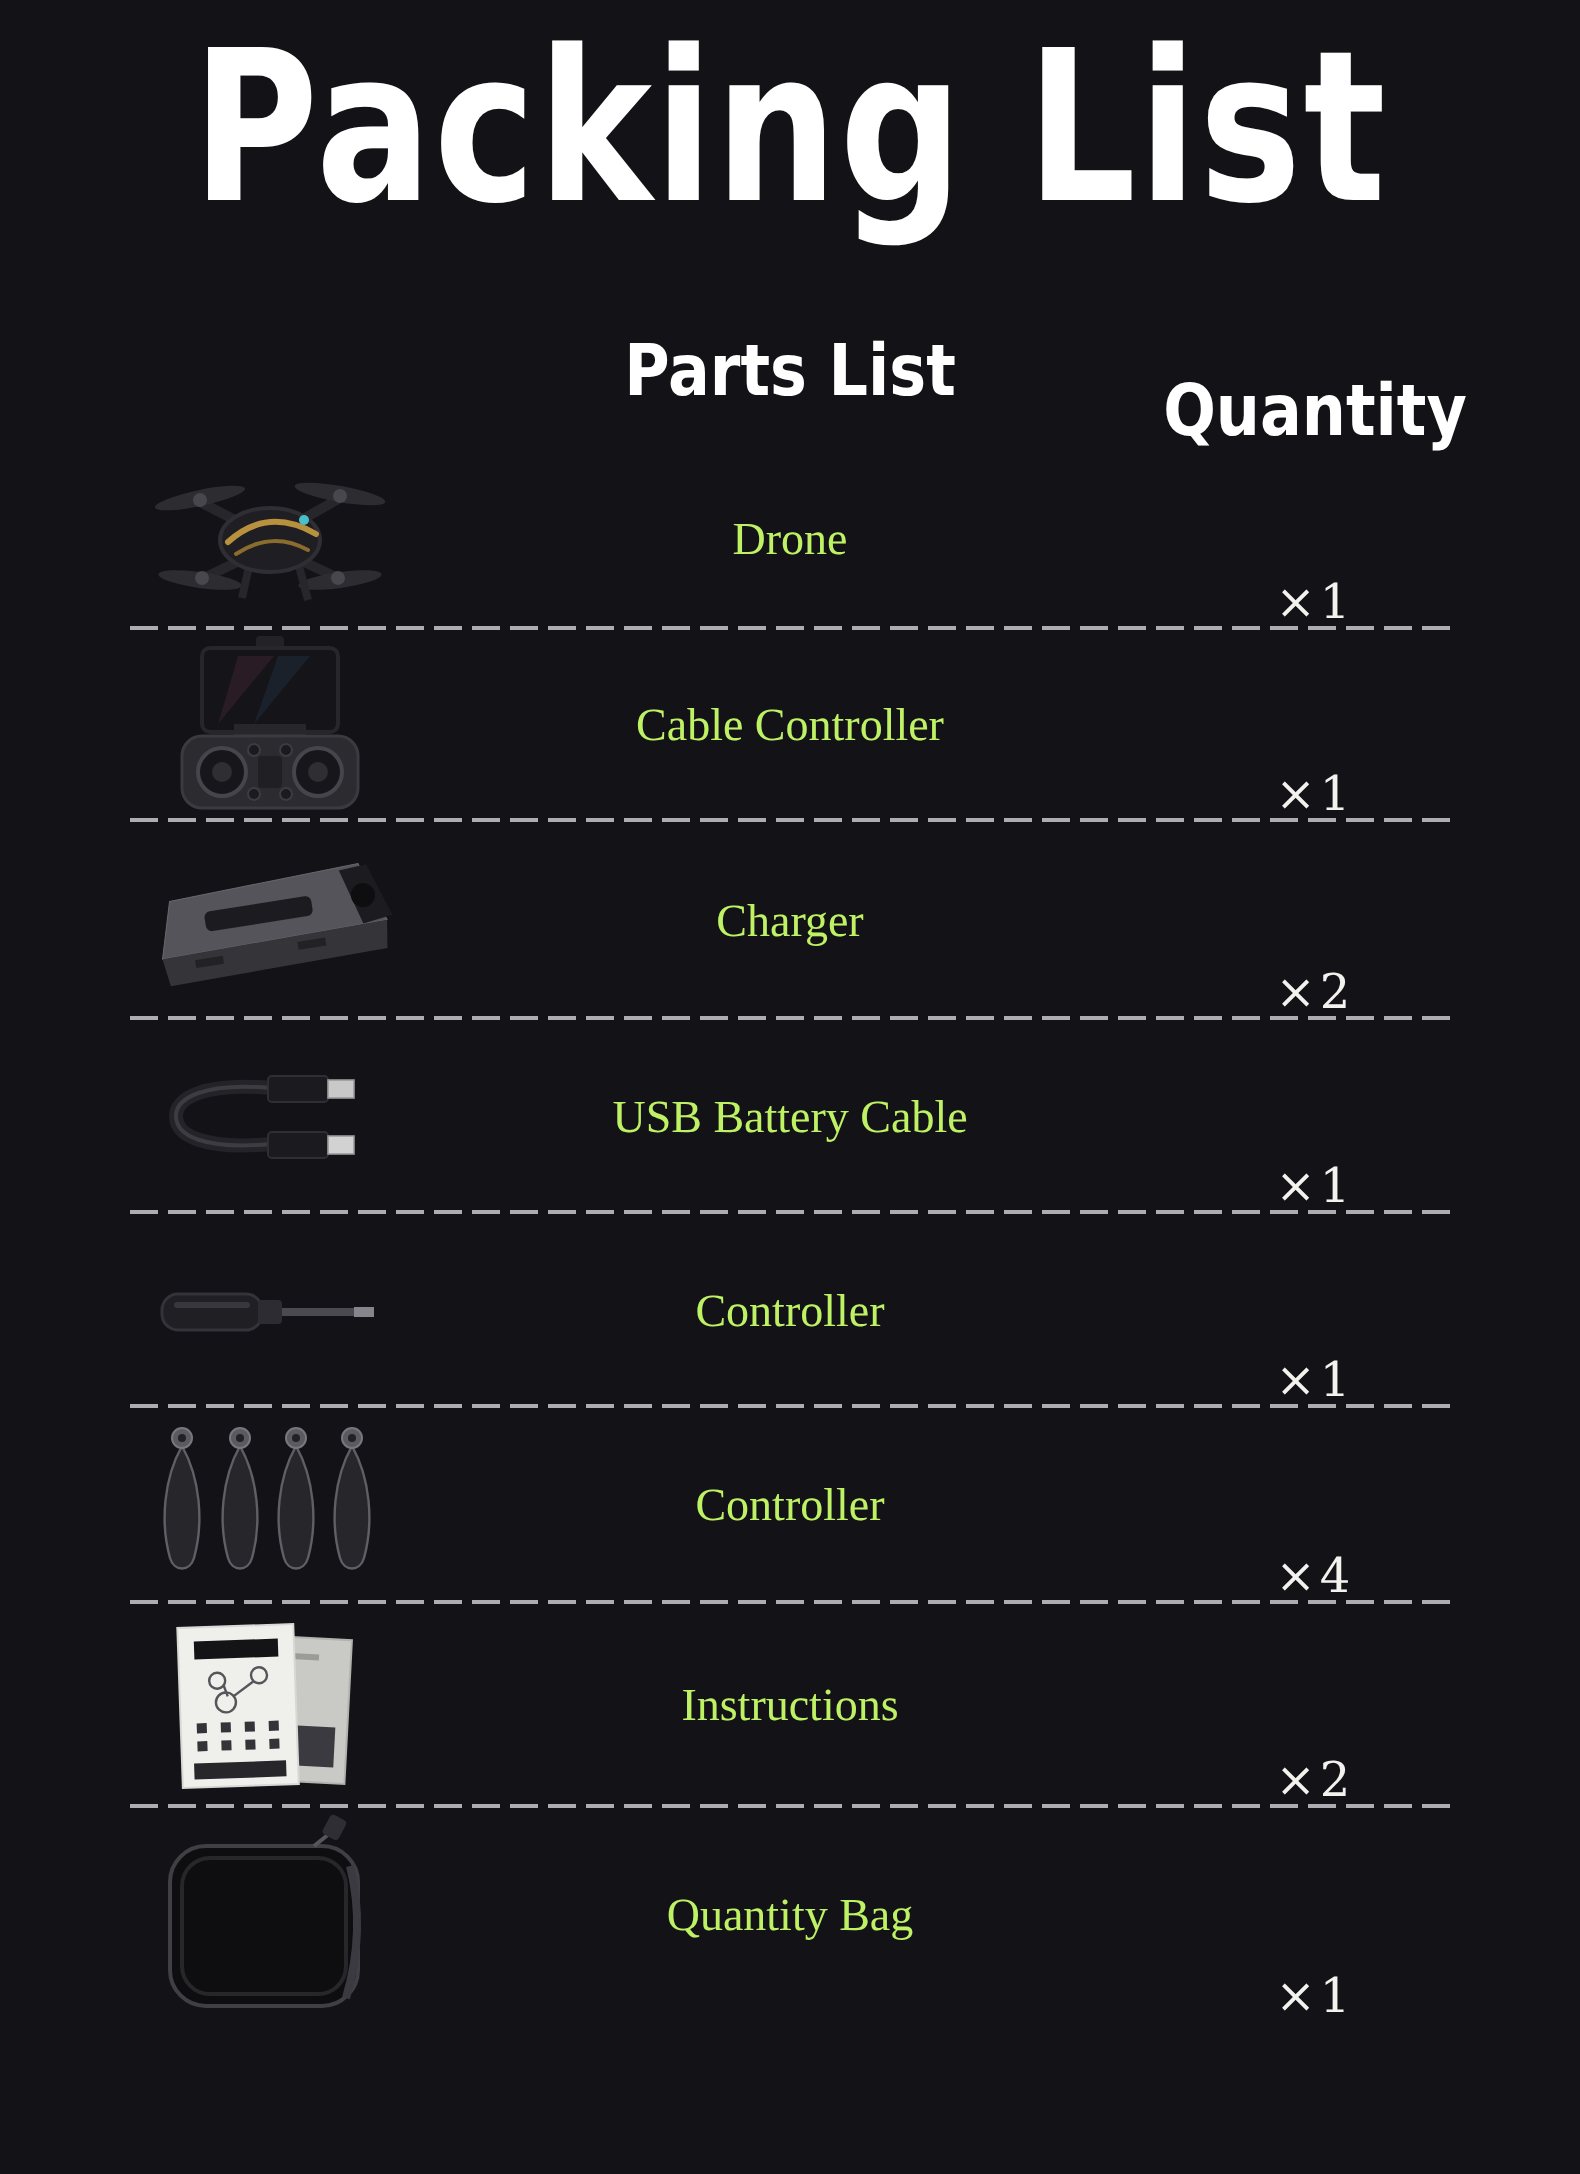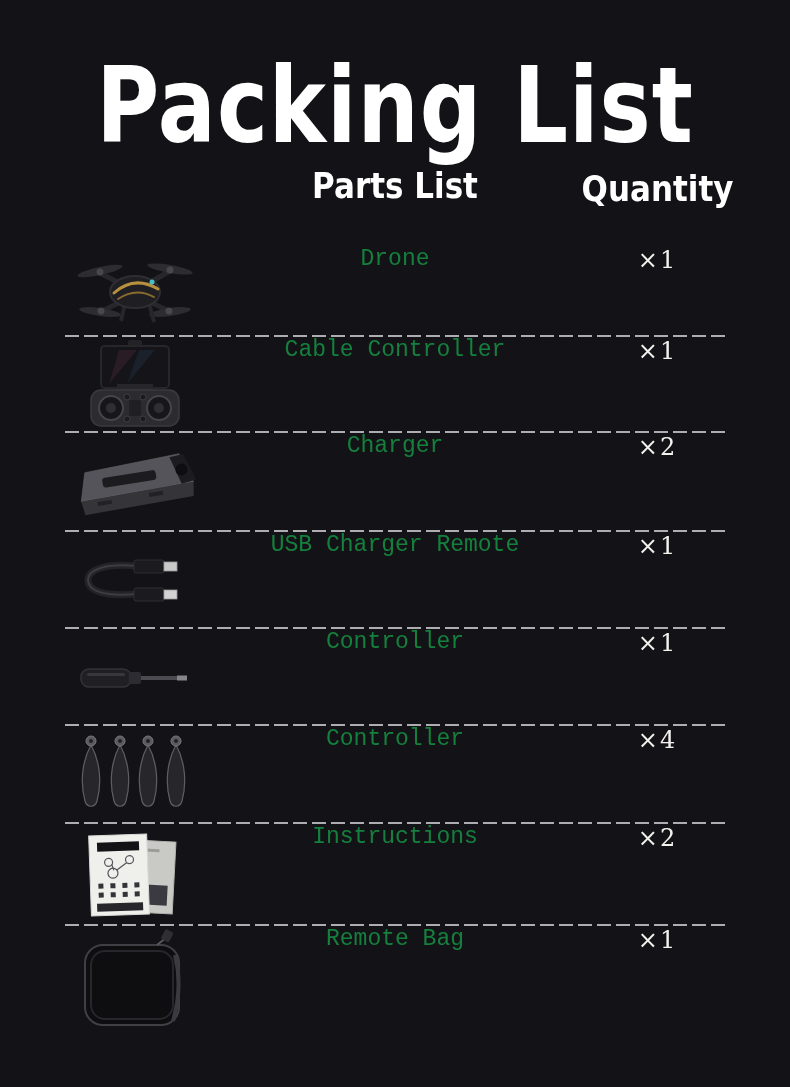--- a/index.html
+++ b/index.html
@@ -7,23 +7,23 @@
     width:790px;height:1087px;
     background:#131317;
     color:#f2f1ee;
     font-family:"DejaVu Sans", sans-serif;
     overflow:hidden;
   }
   .page{width:790px;height:1087px;position:relative;}
 
   
   .title{
-    padding-top:40px;
+    padding-top:18px;
     height:130px;
-    display:flex;align-items:center;justify-content:center;
+    display:flex;justify-content:center;
   }
   .title h1{
     margin:0;
     font-size:86px;
     font-weight:800;
     letter-spacing:1px;
     color:#ffffff;
     transform:scaleY(1.22);
     font-family:"DejaVu Sans", sans-serif;
     white-space:nowrap;
@@ -33,26 +33,26 @@
   .table{
     margin:0 65px;
     width:660px;
   }
   .head-row{
     position:relative;
     height:76px;
   }
   .col-name{
     position:absolute;left:0;right:0;top:0;bottom:0;
-    display:flex;justify-content:center;
+    display:flex;align-items:center;justify-content:center;
     text-align:center;
   }
   .col-qty{
     position:absolute;left:530px;width:125px;top:0;bottom:0;
-    display:flex;align-items:flex-start;justify-content:center;
+    display:flex;align-items:flex-end;justify-content:center;
     text-align:center;
   }
   .col-icon{
     position:absolute;left:2px;width:136px;top:0;bottom:0;
     display:flex;align-items:center;justify-content:center;
   }
   .head-label{
     font-size:31px;font-weight:800;color:#ffffff;
     transform:scaleY(1.15);
     white-space:nowrap;
@@ -69,23 +69,23 @@
   .row:nth-child(3){height:96px;}
   .row:nth-child(4){height:99px;}
   .row:nth-child(5){height:97px;}
   .row:nth-child(6){height:97px;}
   .row:nth-child(7){height:98px;}
   .row:nth-child(8){height:102px;}
   .row:nth-child(9){height:108px;}
   .row:nth-child(9)::after{display:none;}
 
   .part-name{
-    font-family:Liberation Mono, monospace;
+    font-family:Liberation Serif, serif;
     font-size:23px;
-    color:#15803d;
+    color:#bef264;
     white-space:nowrap;
   }
   .qty{
     font-family:"DejaVu Serif","Liberation Serif",serif;
     font-size:24px;
     color:#f3f2ef;
     letter-spacing:2px;
     white-space:nowrap;
   }
   svg{display:block;}
@@ -206,21 +206,21 @@
         <svg width="118" height="62" viewBox="0 0 118 62">
           <path d="M60,16 C26,13 12,21 12,30 C12,40 26,47 60,44" fill="none" stroke="#232328" stroke-width="7" stroke-linecap="round"></path>
           <path d="M60,16 C26,13 12,21 12,30 C12,40 26,47 60,44" fill="none" stroke="#3c3c42" stroke-width="2" stroke-linecap="round"></path>
           <rect x="58" y="10" width="30" height="13" rx="2" fill="#1b1b1f" stroke="#2e2e33"></rect>
           <rect x="88" y="12" width="13" height="9" fill="#c9c9c9" stroke="#9a9a9a" stroke-width="0.8"></rect>
           <rect x="58" y="38" width="30" height="13" rx="2" fill="#1b1b1f" stroke="#2e2e33"></rect>
           <rect x="88" y="40" width="13" height="9" fill="#d2d2d2" stroke="#9a9a9a" stroke-width="0.8"></rect>
         </svg>
       </div>
       <div class="col-name">
-        <span class="part-name">USB Charger Remote</span>
+        <span class="part-name">USB Battery Cable</span>
       </div>
       <div class="col-qty">
         <span class="qty">×1</span>
       </div>
     </div>
 
     <div class="row">
       <div class="col-icon">
         <svg width="112" height="30" viewBox="0 0 112 30">
           <rect x="2" y="6" width="50" height="18" rx="8" fill="#1f1f24" stroke="#33333a" stroke-width="1.5"></rect>
@@ -317,21 +317,21 @@
       <div class="col-icon">
         <svg width="112" height="102" viewBox="0 0 112 102">
           <rect x="6" y="16" width="94" height="80" rx="18" fill="#0e0e11" stroke="#3f3f45" stroke-width="2"></rect>
           <rect x="12" y="22" width="82" height="68" rx="14" fill="none" stroke="#26262b" stroke-width="2"></rect>
           <path d="M96,26 q8 32 -2 66" fill="none" stroke="#3a3a40" stroke-width="4"></path>
           <path d="M78,16 L88,8" stroke="#55555b" stroke-width="2"></path>
           <rect x="84" y="1" width="9" height="11" rx="2" fill="#2e2e34" transform="rotate(28 88 6)"></rect>
         </svg>
       </div>
       <div class="col-name">
-        <span class="part-name">Remote Bag</span>
+        <span class="part-name">Quantity Bag</span>
       </div>
       <div class="col-qty">
         <span class="qty">×1</span>
       </div>
     </div>
 
   </div>
 </div>
 
 </body></html>

